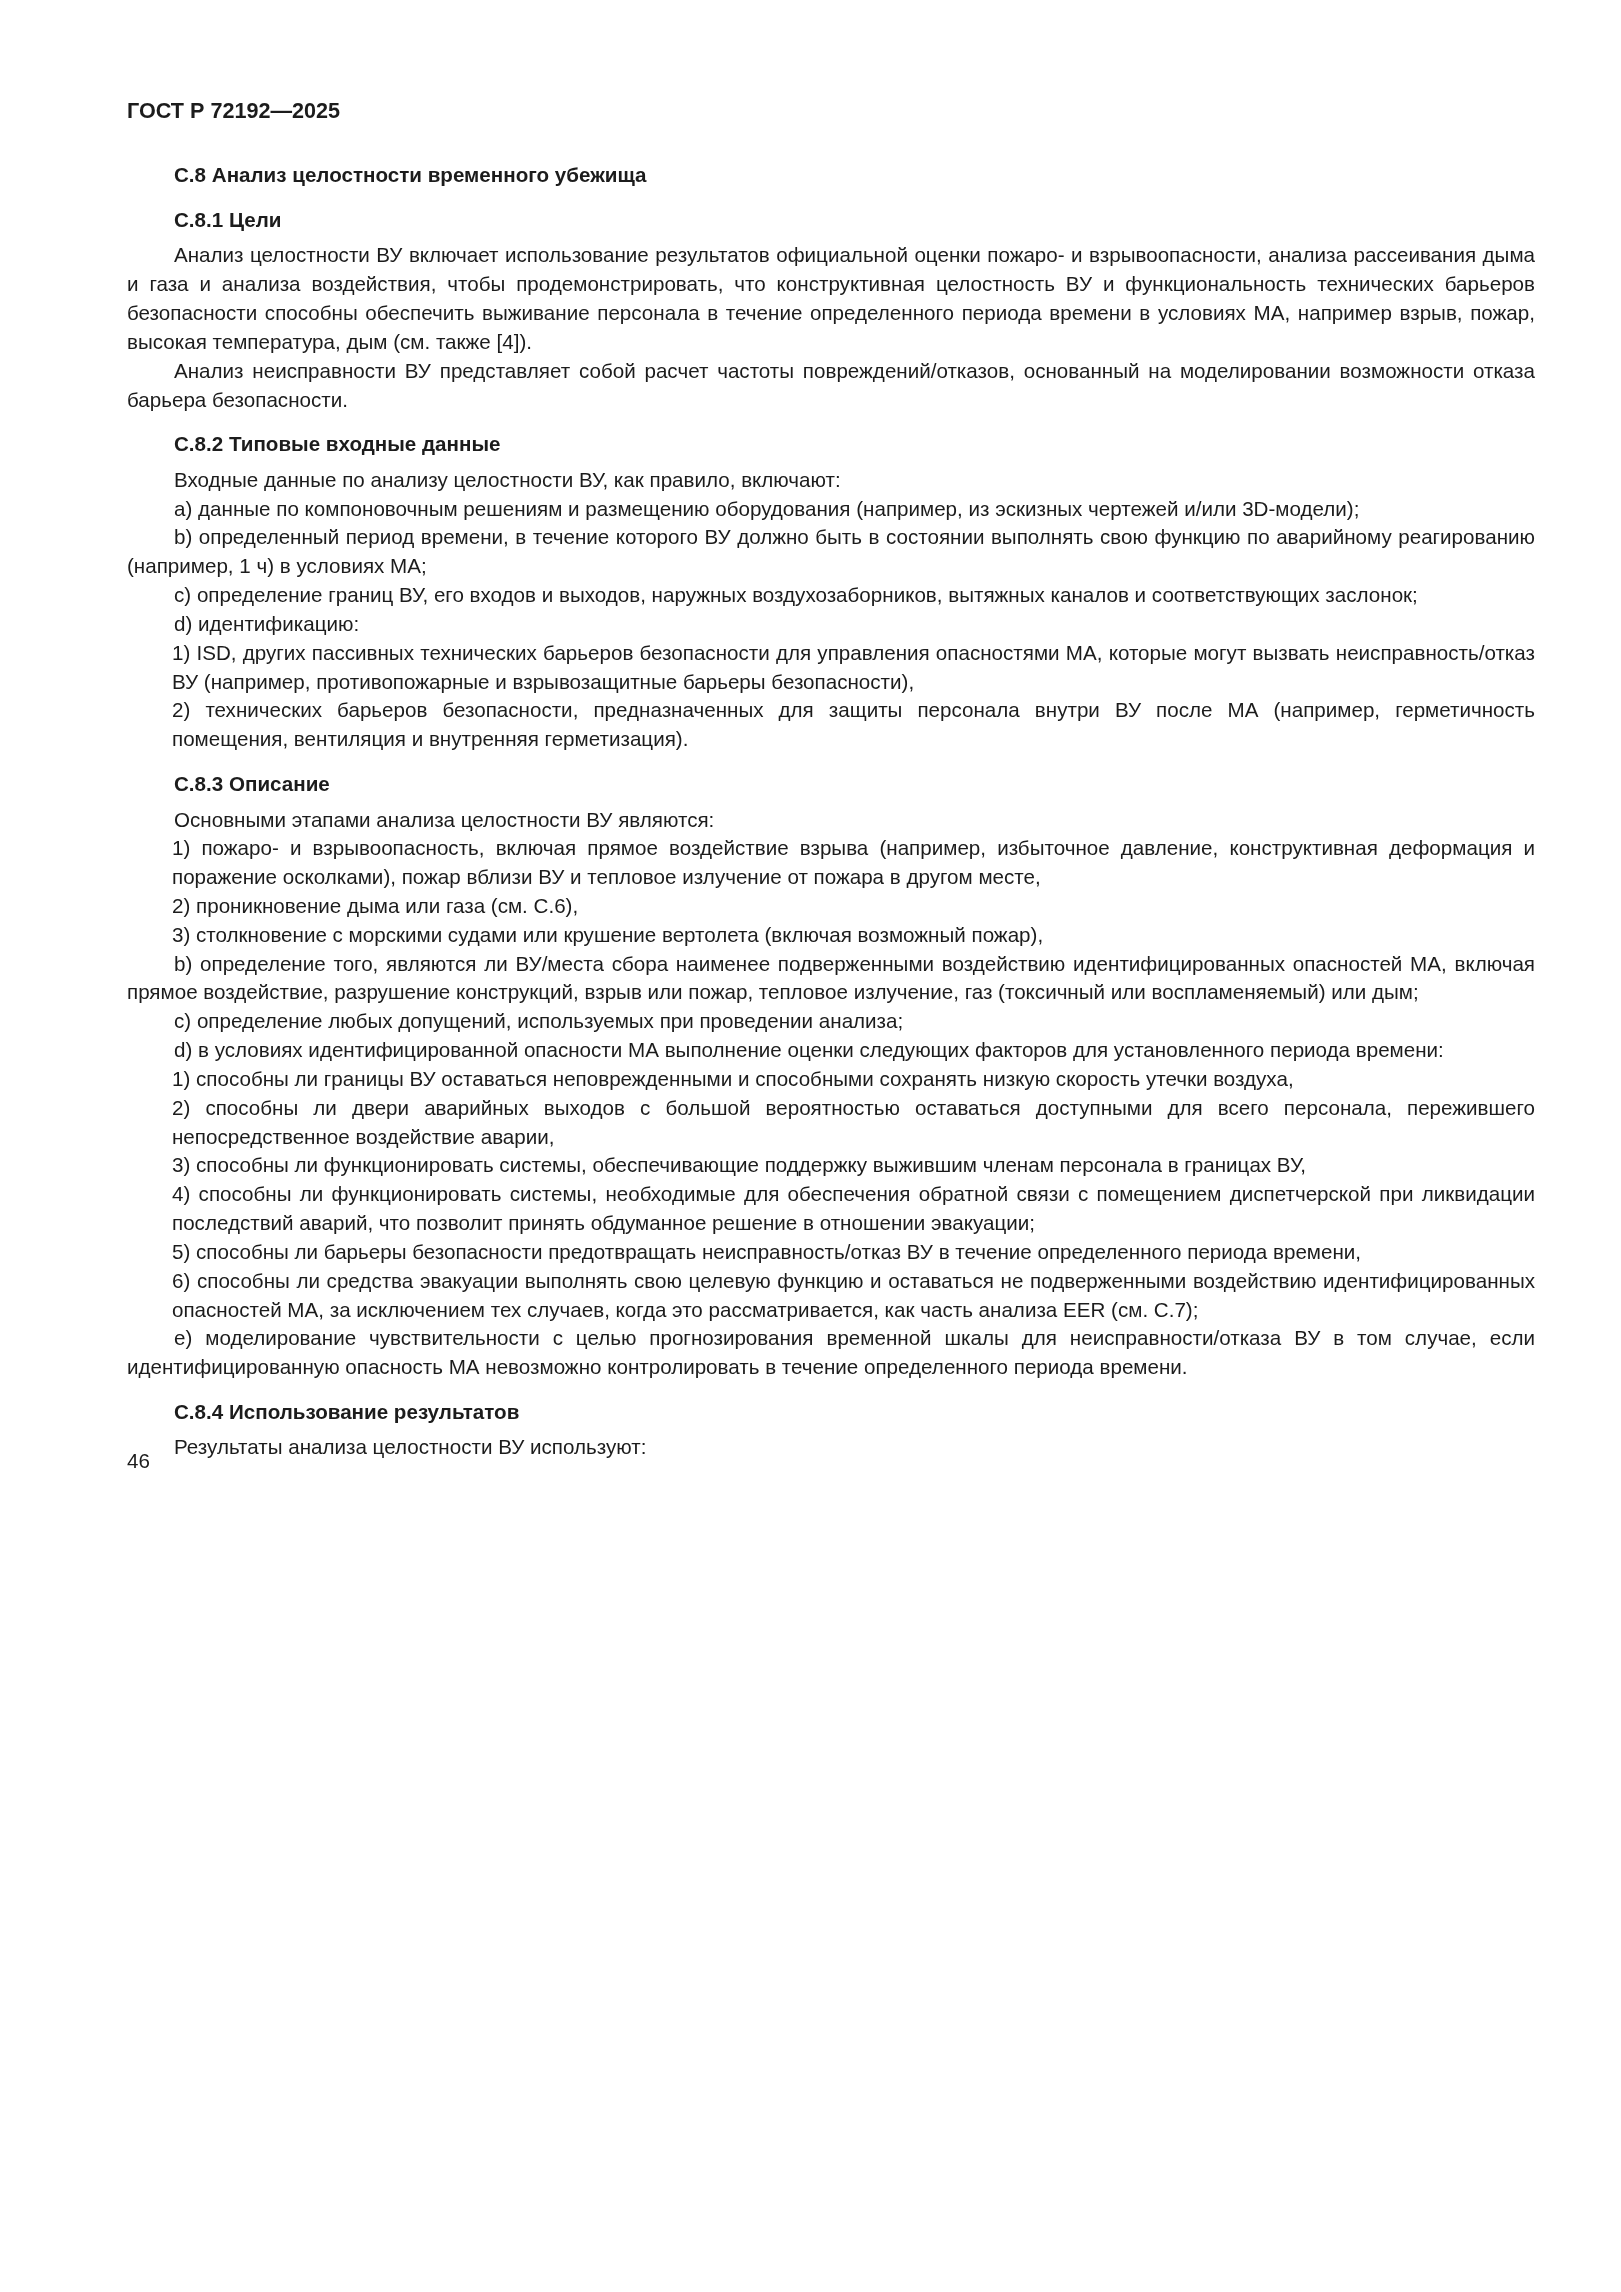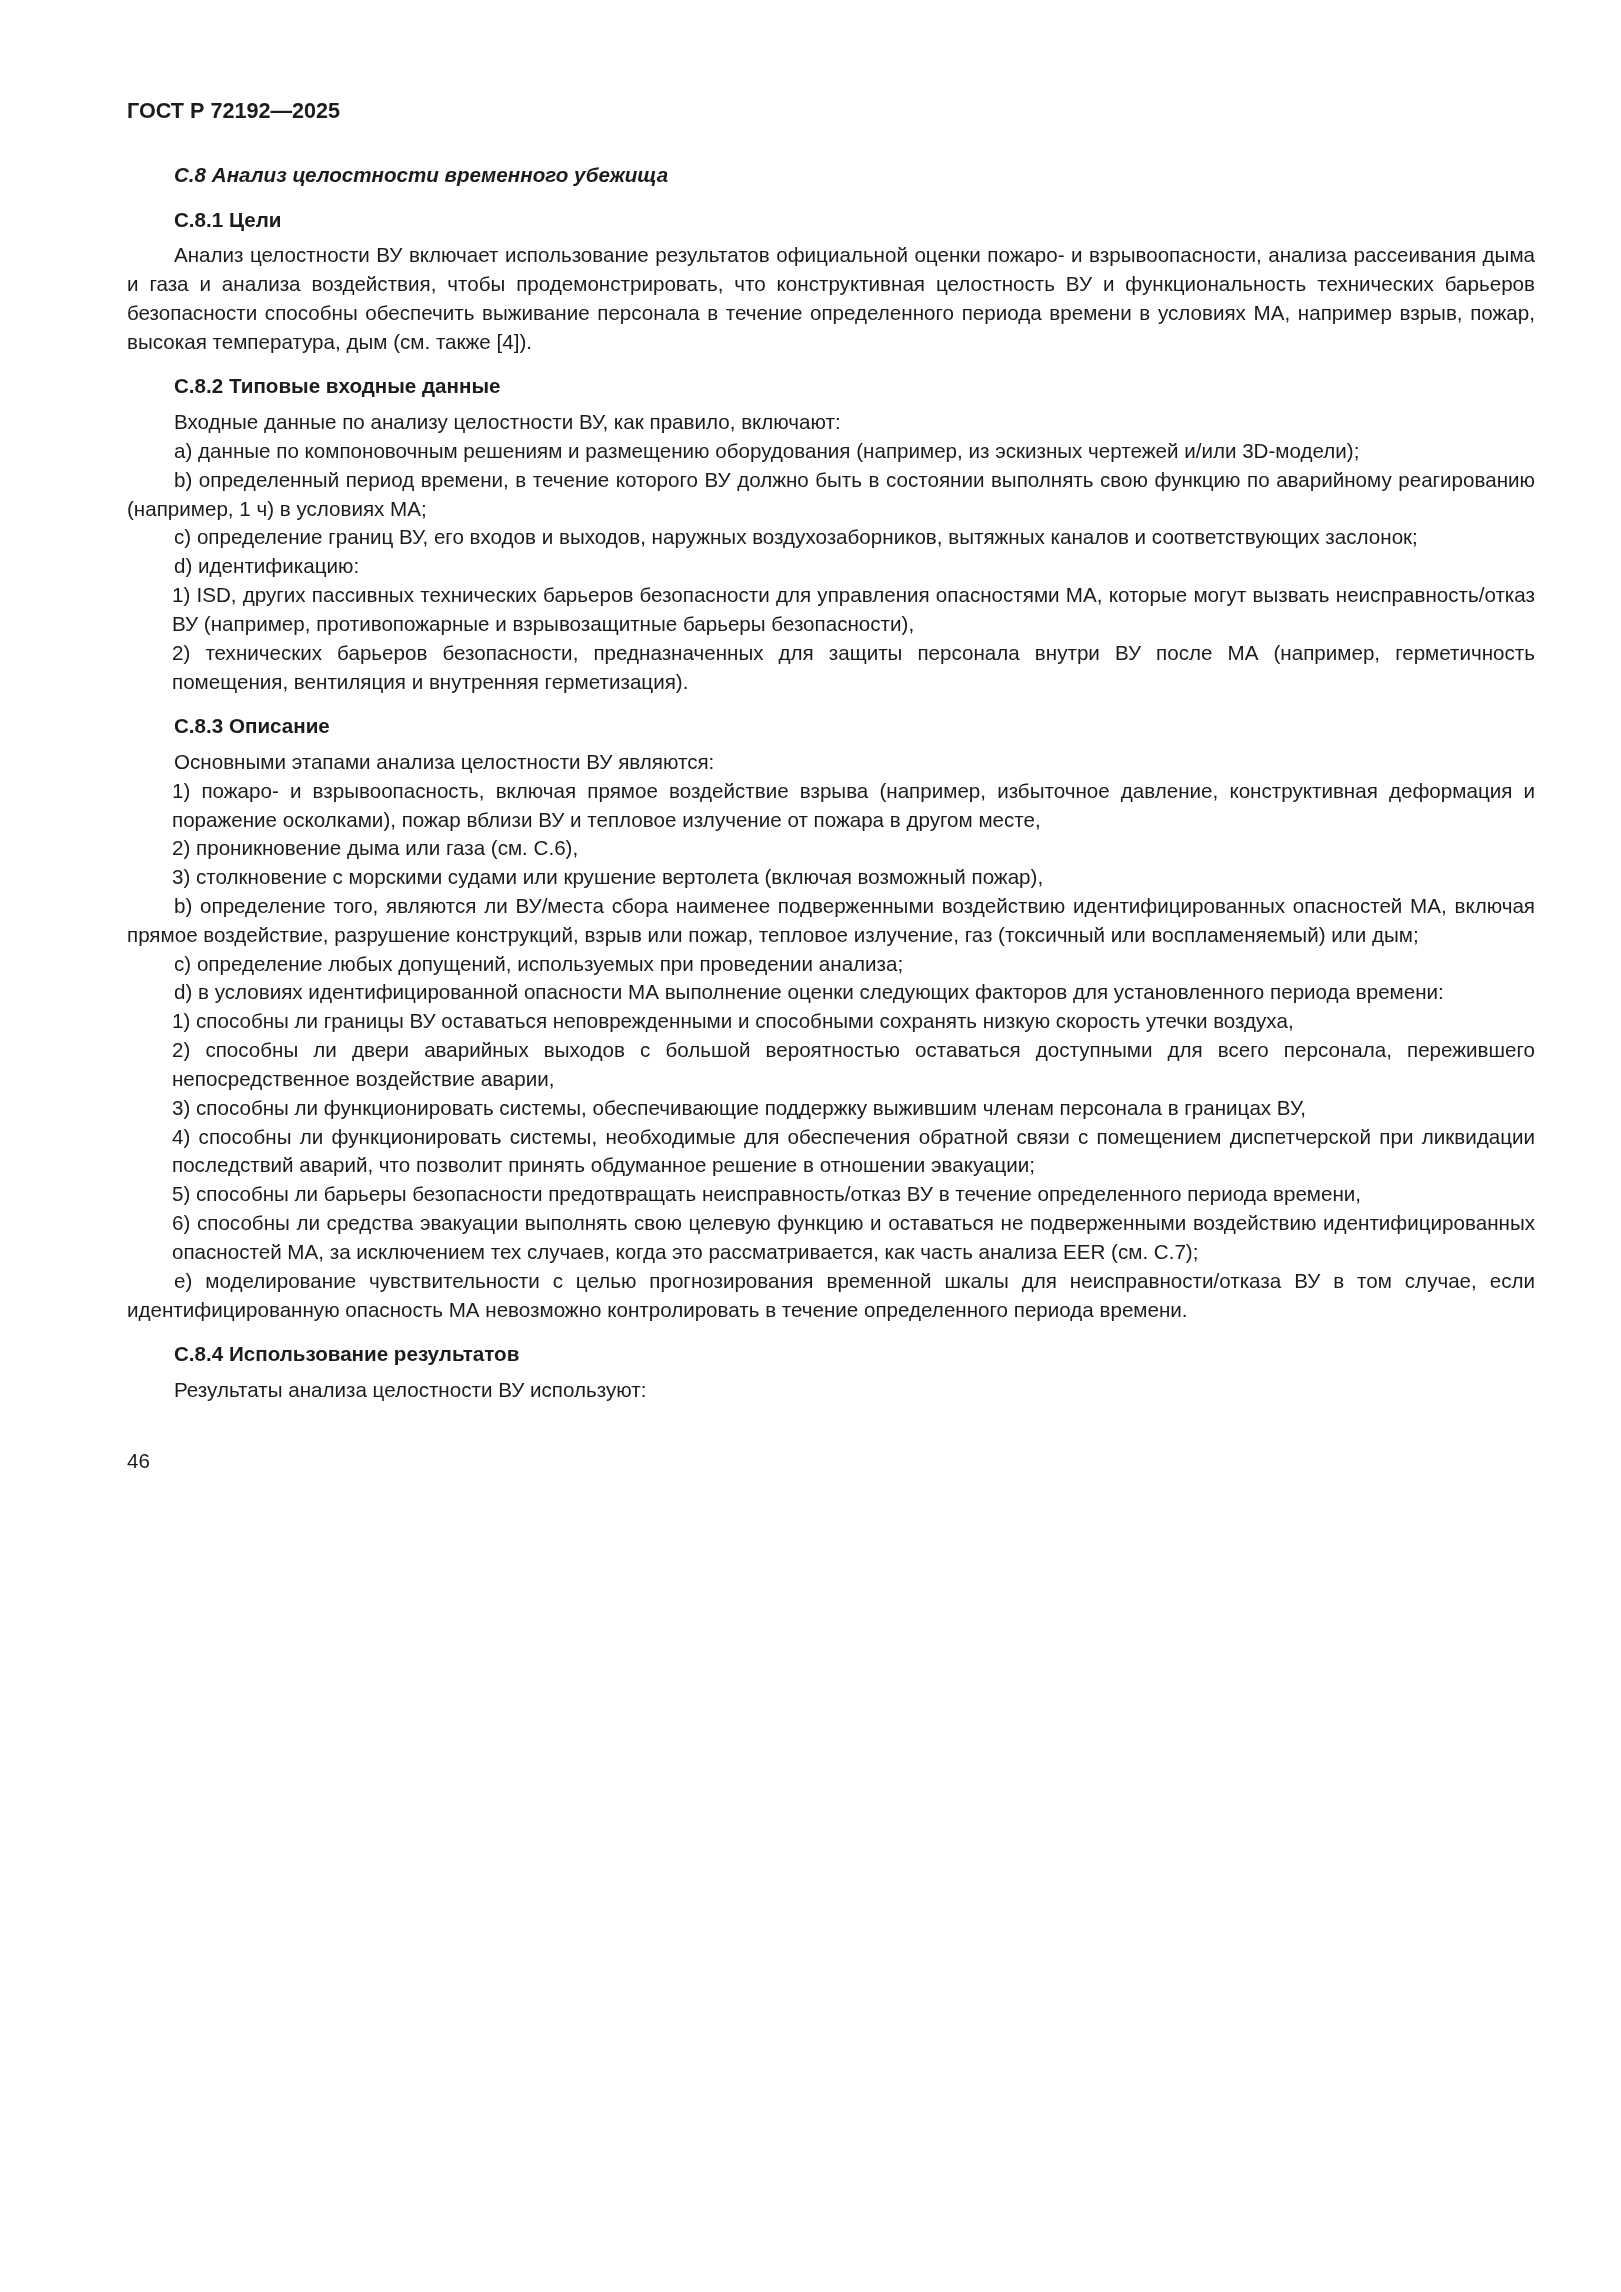--- a/index.html
+++ b/index.html
@@ -21,21 +21,21 @@
     font-size: 21.6px;
     margin-bottom: 35px;
   }
   .h {
     font-weight: bold;
     text-indent: 47px;
     text-align: left;
     margin-top: 15.7px;
     margin-bottom: 6.9px;
   }
-  .h.first { margin-top: 0; margin-bottom: 9.8px; font-style: italic; }
+  .h.first { margin-top: 0; margin-bottom: 9.8px; }
   p.p {
     text-align: justify;
     text-indent: 47px;
   }
   p.sub {
     text-align: justify;
     margin-left: 45px;
   }
   .page-number {
     position: absolute;
@@ -48,20 +48,21 @@
 <body>
 
 <div class="page">
 
   <div class="doc-header">ГОСТ Р 72192—2025</div>
 
   <div>
     <div class="h first">С.8 Анализ целостности временного убежища</div>
     <div class="h">С.8.1 Цели</div>
     <p class="p">Анализ целостности ВУ включает использование результатов официальной оценки пожаро- и взрывоопасности, анализа рассеивания дыма и газа и анализа воздействия, чтобы продемонстрировать, что конструктивная целостность ВУ и функциональность технических барьеров безопасности способны обеспечить выживание персонала в течение определенного периода времени в условиях МА, например взрыв, пожар, высокая температура, дым (см. также [4]).</p>
+    <p class="p">Анализ неисправности ВУ представляет собой расчет частоты повреждений/отказов, основанный на моделировании возможности отказа барьера безопасности.</p>
     <div class="h">С.8.2 Типовые входные данные</div>
     <p class="p">Входные данные по анализу целостности ВУ, как правило, включают:</p>
     <p class="p">a) данные по компоновочным решениям и размещению оборудования (например, из эскизных чертежей и/или 3D-модели);</p>
     <p class="p">b) определенный период времени, в течение которого ВУ должно быть в состоянии выполнять свою функцию по аварийному реагированию (например, 1 ч) в условиях МА;</p>
     <p class="p">c) определение границ ВУ, его входов и выходов, наружных воздухозаборников, вытяжных каналов и соответствующих заслонок;</p>
     <p class="p">d) идентификацию:</p>
     <p class="sub">1) ISD, других пассивных технических барьеров безопасности для управления опасностями МА, которые могут вызвать неисправность/отказ ВУ (например, противопожарные и взрывозащитные барьеры безопасности),</p>
     <p class="sub">2) технических барьеров безопасности, предназначенных для защиты персонала внутри ВУ после МА (например, герметичность помещения, вентиляция и внутренняя герметизация).</p>
     <div class="h">С.8.3 Описание</div>
     <p class="p">Основными этапами анализа целостности ВУ являются:</p>

